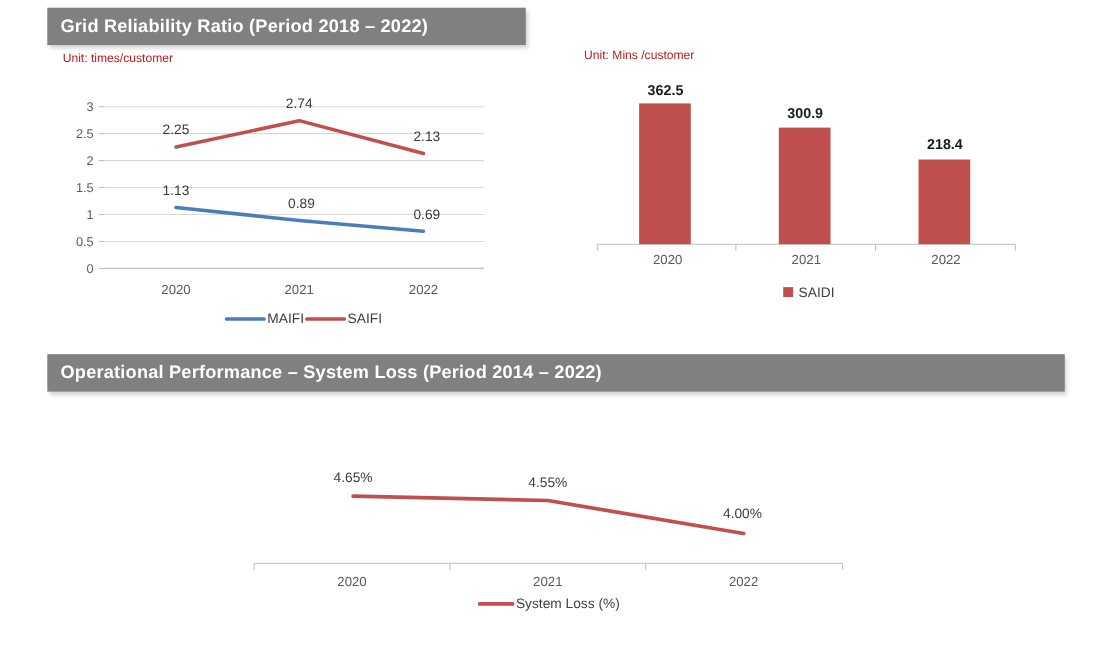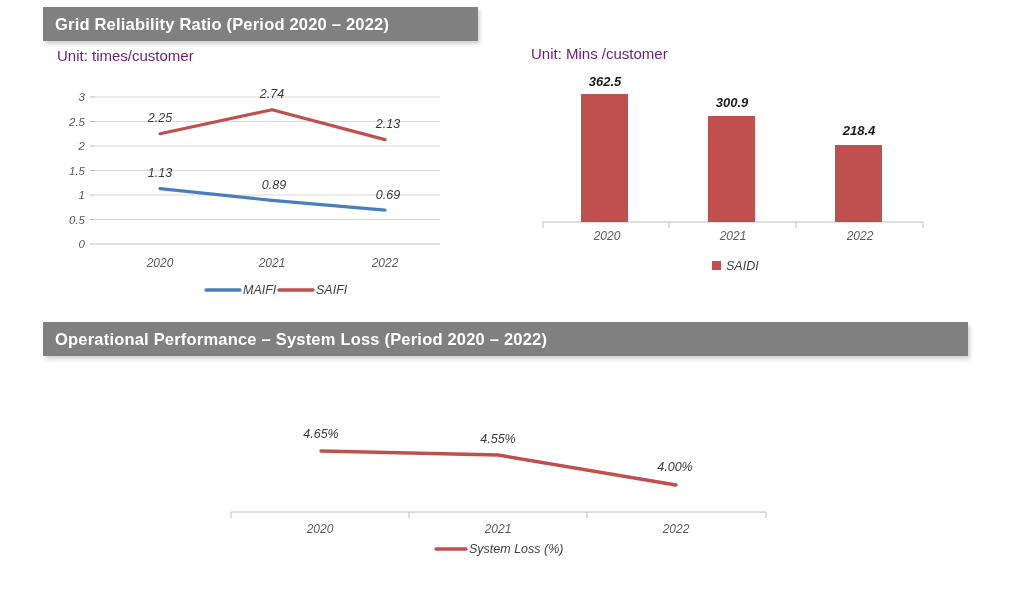--- a/index.html
+++ b/index.html
@@ -38,31 +38,30 @@
     left: 43px;  top: 322px;
     width: 925px; height: 34px;
     font-size: 16.5px;
     padding-left: 12px;
     box-sizing: border-box;
   }
 
   
   .unit-label {
     position: absolute;
-    font-size: 15px;
-    color: #701a75;
+    font-size: 11px;
+    color: #b91c1c;
     white-space: nowrap;
   }
   #unit-maifi { left: 57px;  top: 47px; }
   #unit-saidi { left: 531px; top: 45px; }
 
   
   .chart {
     position: absolute;
-    font-style: italic;
   }
   .chart svg { display: block; overflow: visible; }
 
   .axis-tick-label {
     font-family: "Liberation Sans", sans-serif;
     font-size: 11.5px;
     fill: #5a5a5a;
   }
   .cat-label {
     font-family: "Liberation Sans", sans-serif;
@@ -90,21 +89,21 @@
   #chart-reliability { left: 0px;  top: 0px; }
   
   #chart-saidi      { left: 0px;  top: 0px; }
   
   #chart-systemloss { left: 14px;  top: 0px; }
 </style>
 </head>
 <body>
 
 <div class="section-header" id="header-grid">
-  <span>Grid Reliability Ratio (Period 2020 – 2022)</span>
+  <span>Grid Reliability Ratio (Period 2018 – 2022)</span>
 </div>
 
 <div class="unit-label" id="unit-maifi">Unit: times/customer</div>
 
 <div class="unit-label" id="unit-saidi">Unit: Mins /customer</div>
 
 <div class="chart" id="chart-reliability">
   <svg width="520" height="310" viewBox="0 0 520 310">
 
     <g>
@@ -185,21 +184,21 @@
     <text class="cat-label" x="860" y="240" text-anchor="middle">2022</text>
 
     <g>
       <rect x="712" y="261" width="9" height="9" fill="#BF504D"></rect>
       <text class="legend-text" x="726" y="270">SAIDI</text>
     </g>
   </svg>
 </div>
 
 <div class="section-header" id="header-ops">
-  <span>Operational Performance – System Loss  (Period 2020 – 2022)</span>
+  <span>Operational Performance – System Loss  (Period 2014 – 2022)</span>
 </div>
 
 <div class="chart" id="chart-systemloss">
   <svg width="1015" height="597" viewBox="0 0 1015 597">
 
     <line x1="217" y1="512" x2="752" y2="512" stroke="#BFBFBF" stroke-width="1"></line>
     <g>
       <line x1="217" y1="512" x2="217" y2="518" stroke="#BFBFBF"></line>
       <line x1="395" y1="512" x2="395" y2="518" stroke="#BFBFBF"></line>
       <line x1="573" y1="512" x2="573" y2="518" stroke="#BFBFBF"></line>

